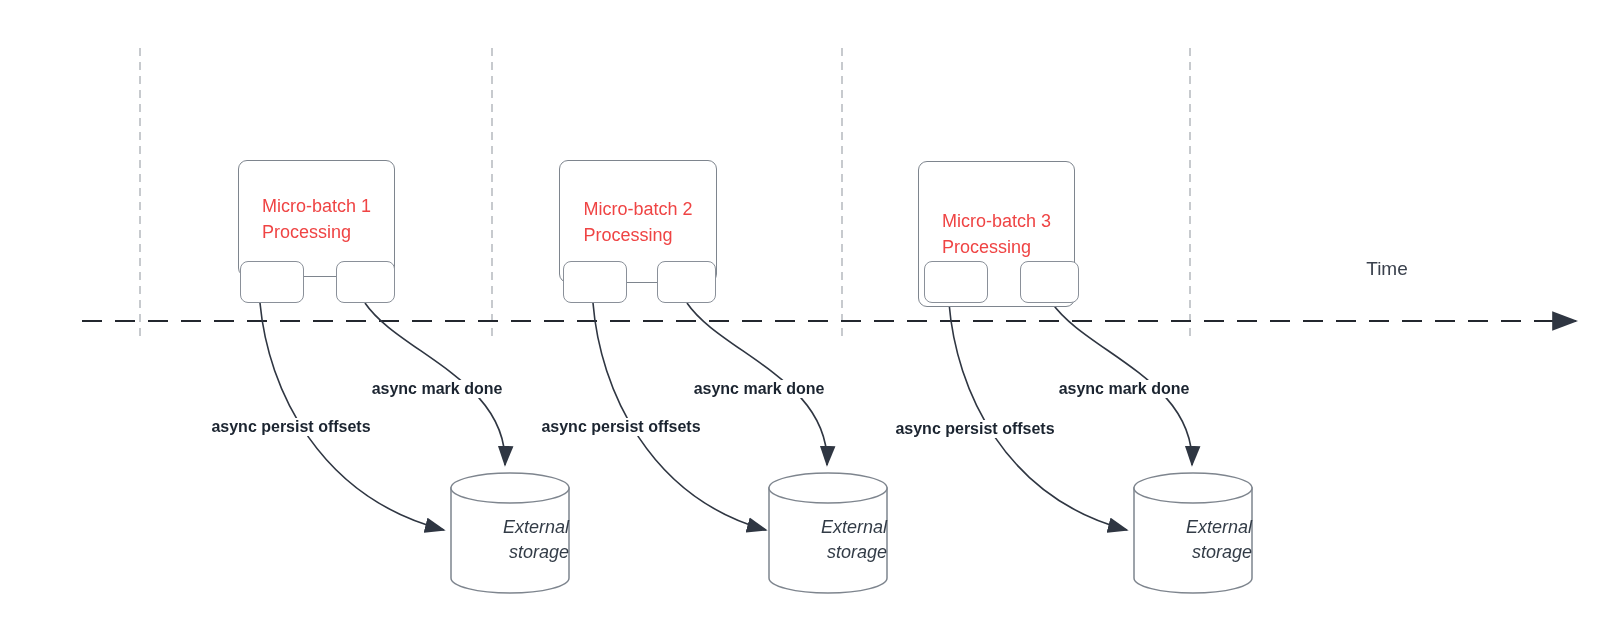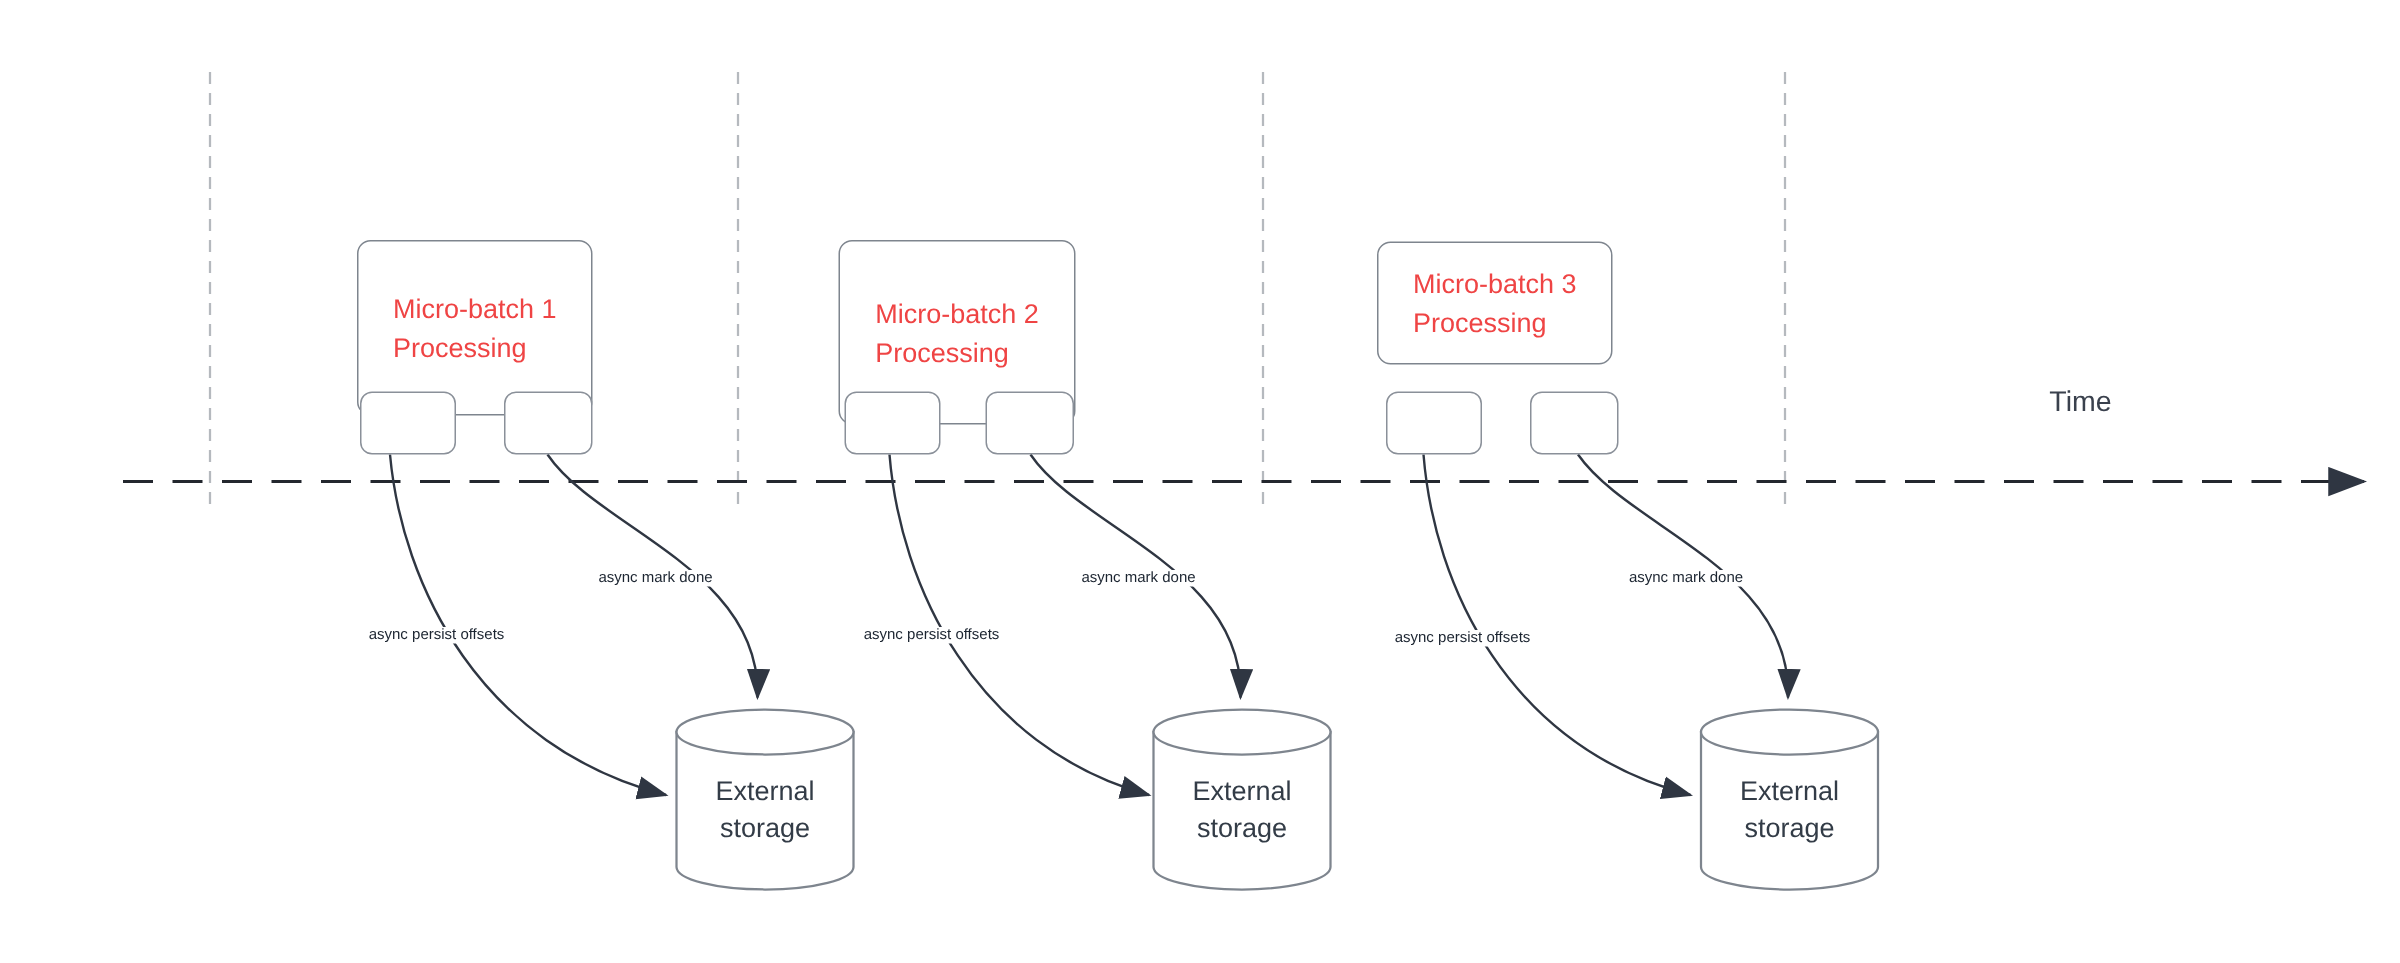--- a/index.html
+++ b/index.html
@@ -27,33 +27,34 @@
   .small-node{
     position:absolute;
     box-sizing:border-box;
     background:#ffffff;
     border:1.5px solid #8a9099;
     border-radius:8px;
   }
   .cyl-label{
     position:absolute;
     width:118px;
-    text-align:center;
+    text-align:right;
     color:#333c47;
     font-size:18px;line-height:25px;
     white-space:pre-line;
+    font-style:italic;
   }
   .arrow-label{
     position:absolute;
     transform:translateX(-50%);
     background:#ffffff;
     padding:0 3px;
     color:#1b2430;
-    font-size:10px;
-    font-weight:normal;
+    font-size:16px;
+    font-weight:bold;
     white-space:nowrap;
   }
   .time-label{
     position:absolute;
     transform:translateX(-50%);
     color:#3a414d;
     font-size:19px;
     white-space:nowrap;
     text-align:right;
   }
@@ -119,21 +120,21 @@
     <span>Micro-batch 2
 Processing</span>
   </div>
   <div class="small-node" style="left:563px;top:261px;width:64px;height:42px;"></div>
   <div class="small-node" style="left:657px;top:261px;width:59px;height:42px;"></div>
   <div class="arrow-label" style="left:621px;top:418px;">async persist offsets</div>
   <div class="arrow-label" style="left:759px;top:380px;">async mark done</div>
   <div class="cyl-label" style="left:769px;top:515px;">External
 storage</div>
 
-  <div class="node" style="left:918px;top:125px;width:157px;height:82px;">
+  <div class="node" style="left:918px;top:125px;width:157px;height:146px;">
     <span>Micro-batch 3
 Processing</span>
   </div>
   <div class="small-node" style="left:924px;top:261px;width:64px;height:42px;"></div>
   <div class="small-node" style="left:1020px;top:261px;width:59px;height:42px;"></div>
   <div class="arrow-label" style="left:975px;top:420px;">async persist offsets</div>
   <div class="arrow-label" style="left:1124px;top:380px;">async mark done</div>
   <div class="cyl-label" style="left:1134px;top:515px;">External
 storage</div>
 

